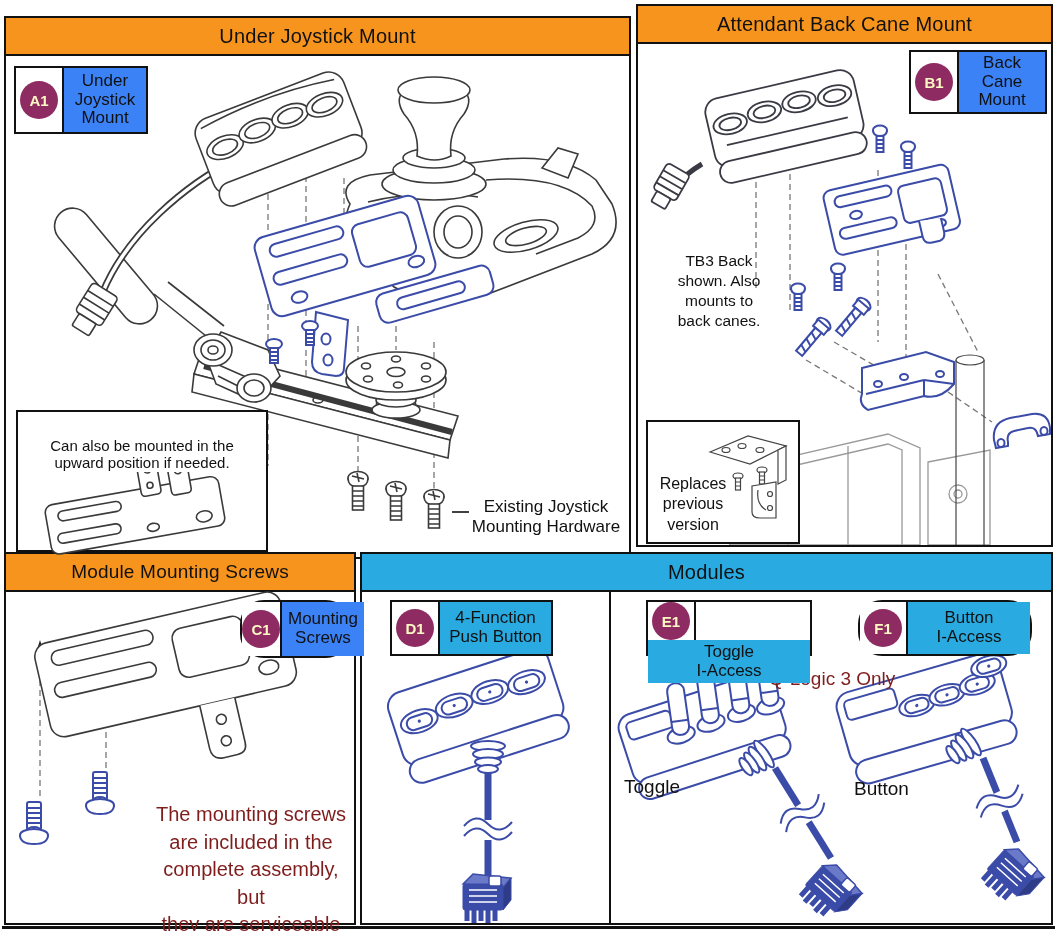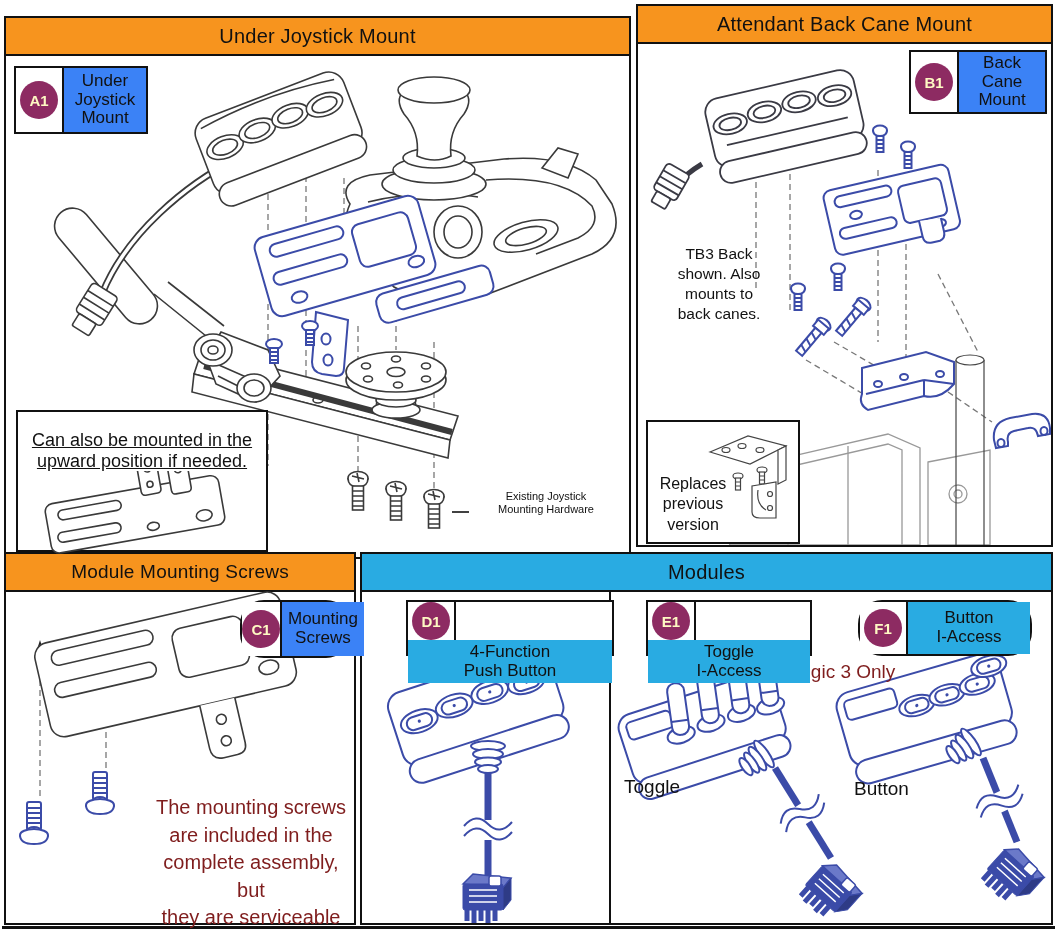--- a/index.html
+++ b/index.html
@@ -13,21 +13,21 @@
   .badge{position:absolute;display:flex;border:2px solid #111;background:#fff;z-index:6;box-sizing:border-box;}
   .badge .id-cell{width:46px;display:flex;align-items:center;justify-content:center;
                   background:#fff;border-right:2px solid #111;}
   .badge .id-circle{width:38px;height:38px;border-radius:50%;background:#8D2B62;color:#fef9c3;
                     font-weight:bold;font-size:15px;display:flex;align-items:center;justify-content:center;}
   .badge .lbl{flex:1;display:flex;align-items:center;justify-content:center;text-align:center;
               font-size:17px;line-height:1.1;padding:3px 6px;white-space:pre-line;}
   .badge .lbl.orange{background:#3b82f6;}
   .badge .lbl.blue{background:#29ABE2;}
   .callout{position:absolute;border:2px solid #111;background:#fff;z-index:5;box-sizing:border-box;}
-  .note{position:absolute;z-index:4;text-align:center;white-space:pre-line;line-height:1.3;}
+  .note{position:absolute;z-index:4;text-align:center;white-space:pre-line;line-height:1.3;margin-top:7px;}
   .red{color:#7f1d1d;}
   .caption{position:absolute;z-index:4;font-size:19px;}
   .illu{position:absolute;z-index:1;}
   .divider-v{position:absolute;width:2px;background:#111;z-index:3;}
   .bottom-rule{position:absolute;left:2px;top:926px;width:1053px;height:3px;background:#111;}
   
   .k{stroke:#3a3a3a;fill:none;stroke-width:1.6;}
   .kw{stroke:#3a3a3a;fill:#fff;stroke-width:1.6;}
   .g9{stroke:#999;fill:#fff;stroke-width:1.3;}
   .dash{stroke:#787878;stroke-width:1.3;stroke-dasharray:6 4;fill:none;}
@@ -183,39 +183,39 @@
           <path class="k" d="M-6,-2 L6,1 M-1,-5 L1,4" stroke-width="1.2"></path>
           <rect class="kw" x="-5.5" y="8" width="11" height="24"></rect>
           <path class="k" d="M-5.5,13 h11 M-5.5,18 h11 M-5.5,23 h11 M-5.5,28 h11"></path>
         </g>
       </g>
 
       <path d="M446,458 H463" stroke="#111" stroke-width="1.6"></path>
     </svg>
 
     <div class="callout" style="left:10px;top:392px;width:252px;height:142px;">
-      <div class="note" style="position:static;font-size:18px;line-height:1.15;padding-top:18px;text-decoration:underline;">Can also be mounted in the
+      <div class="note" style="position:static;font-size:15px;line-height:1.15;padding-top:18px;">Can also be mounted in the
 upward position if needed.</div>
       <svg width="246" height="96" viewBox="0 0 246 96">
         <g transform="translate(26,34) rotate(-10)">
           <rect class="kw" x="0" y="0" width="176" height="50" rx="8"></rect>
           <rect class="kw" x="12" y="8" width="64" height="10" rx="5"></rect>
           <rect class="kw" x="8" y="30" width="64" height="10" rx="5"></rect>
           <rect class="kw" x="98" y="-30" width="20" height="38" rx="4"></rect>
           <circle class="k" cx="108" cy="-18" r="3.5"></circle>
           <circle class="k" cx="108" cy="-2" r="3"></circle>
           <rect class="kw" x="128" y="-24" width="20" height="36" rx="4"></rect>
           <circle class="k" cx="138" cy="-12" r="3.5"></circle>
           <ellipse class="k" cx="156" cy="38" rx="8" ry="5.5"></ellipse>
           <ellipse class="k" cx="104" cy="40" rx="6" ry="4"></ellipse>
         </g>
       </svg>
     </div>
 
-    <div class="note" style="left:458px;top:472px;width:164px;font-size:11px;line-height:1.2;">Existing Joystick
+    <div class="note" style="left:458px;top:472px;width:164px;font-size:17px;line-height:1.2;">Existing Joystick
 Mounting Hardware</div>
   </section>
 
   <section class="panel" style="left:636px;top:4px;width:417px;height:543px;">
     <header class="bar orange">
       <span>Attendant Back Cane Mount</span>
     </header>
 
     <div class="badge" style="right:4px;top:44px;width:138px;height:64px;">
       <div class="id-cell">
@@ -423,21 +423,21 @@
 individually.</div>
   </section>
 
   <section class="panel" style="left:360px;top:552px;width:693px;height:373px;">
     <header class="bar blue">
       <span>Modules</span>
     </header>
 
     <div class="divider-v" style="left:247px;top:36px;height:333px;"></div>
 
-    <div class="badge" style="left:44px;top:46px;width:208px;height:56px;flex-direction:column;">
+    <div class="badge" style="left:28px;top:46px;width:163px;height:56px;">
       <div class="id-cell">
         <div class="id-circle">
           <span>D1</span>
         </div>
       </div>
       <div class="lbl blue">4-Function
 Push Button</div>
     </div>
 
     <svg class="illu" style="left:0;top:36px;" width="247" height="333" viewBox="0 0 247 333">

